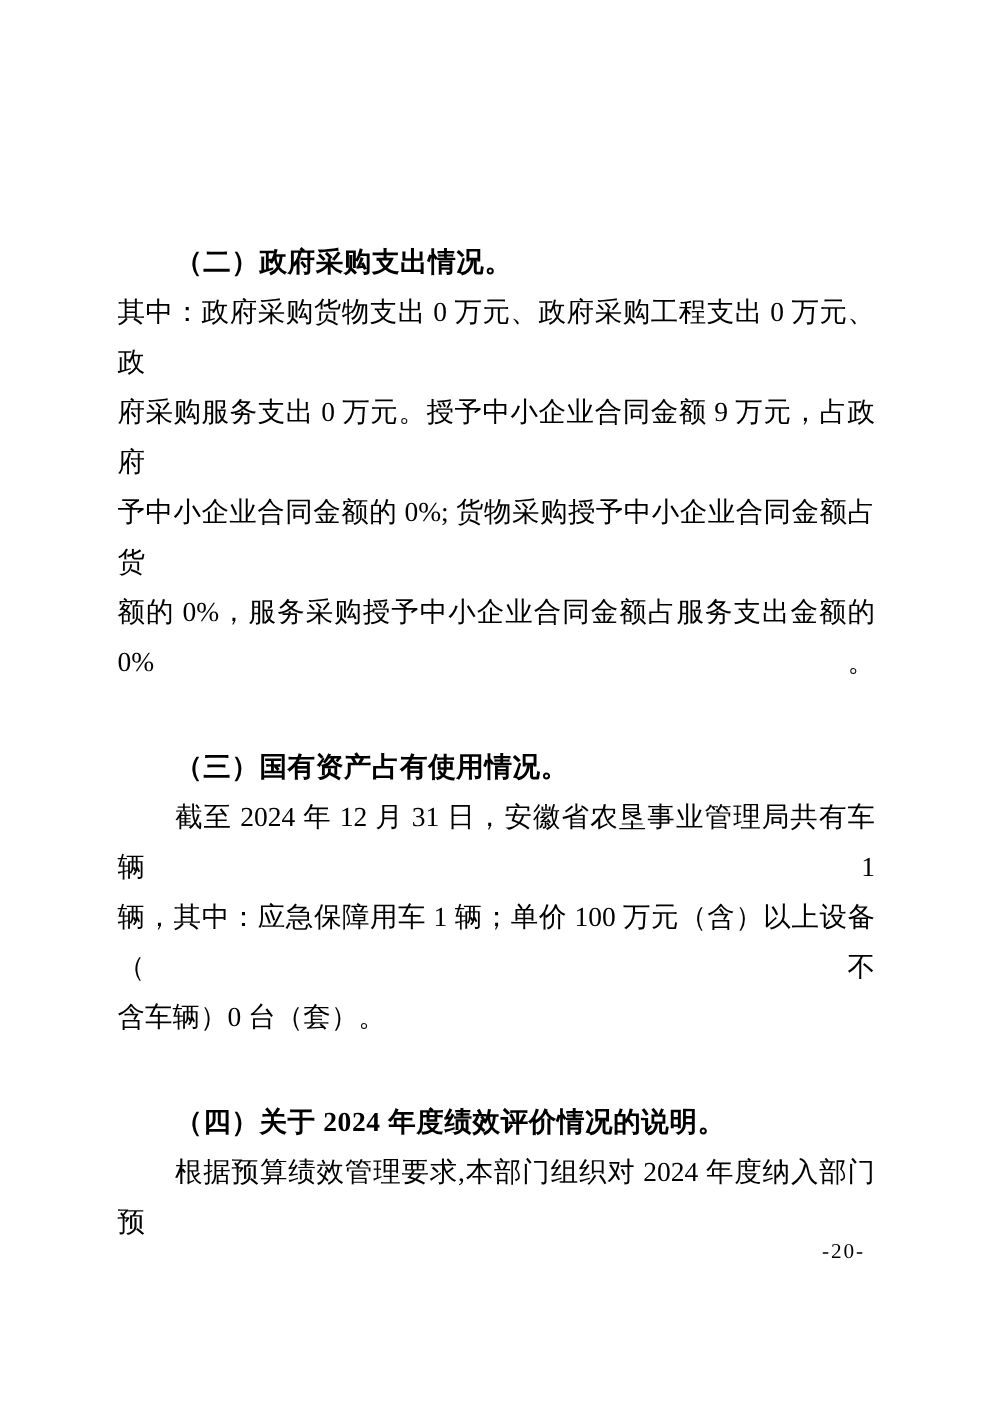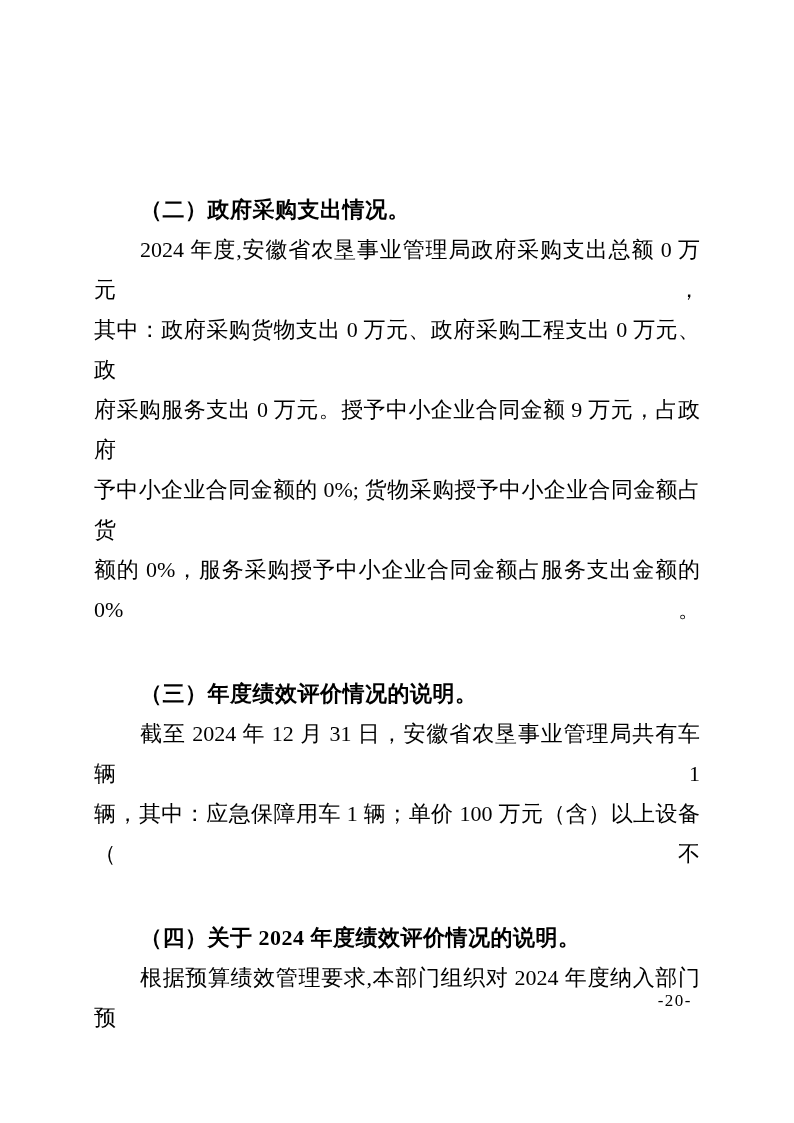--- a/index.html
+++ b/index.html
@@ -55,25 +55,25 @@
     letter-spacing: 1.5px;
     color: #000000;
   }
 </style>
 </head>
 <body>
 
 <div class="page">
   <div class="content">
       <div class="heading">（二）政府采购支出情况。</div>
-      <div class="line indent just">2024 年度,安徽省农垦事业管理局政府采购支出总额 0 万元，</div>
       <div class="line just">其中：政府采购货物支出 0 万元、政府采购工程支出 0 万元、政</div>
       <div class="line just">府采购服务支出 0 万元。授予中小企业合同金额 9 万元，占政府</div>
       <div class="line just">予中小企业合同金额的 0%; 货物采购授予中小企业合同金额占货</div>
       <div class="line just">额的 0%，服务采购授予中小企业合同金额占服务支出金额的 0%。</div>
-      <div class="heading">（三）年度绩效评价情况的说明。</div>
+      <div class="heading">（三）国有资产占有使用情况。</div>
       <div class="line indent just">截至 2024 年 12 月 31 日，安徽省农垦事业管理局共有车辆 1</div>
       <div class="line just">辆，其中：应急保障用车 1 辆；单价 100 万元（含）以上设备（不</div>
+      <div class="line plain">含车辆）0 台（套）。</div>
       <div class="heading">（四）关于 2024 年度绩效评价情况的说明。</div>
       <div class="line indent just">根据预算绩效管理要求,本部门组织对 2024 年度纳入部门预</div>
     </div>
   <div class="pagenum">-20-</div>
 </div>
 
 </body></html>

